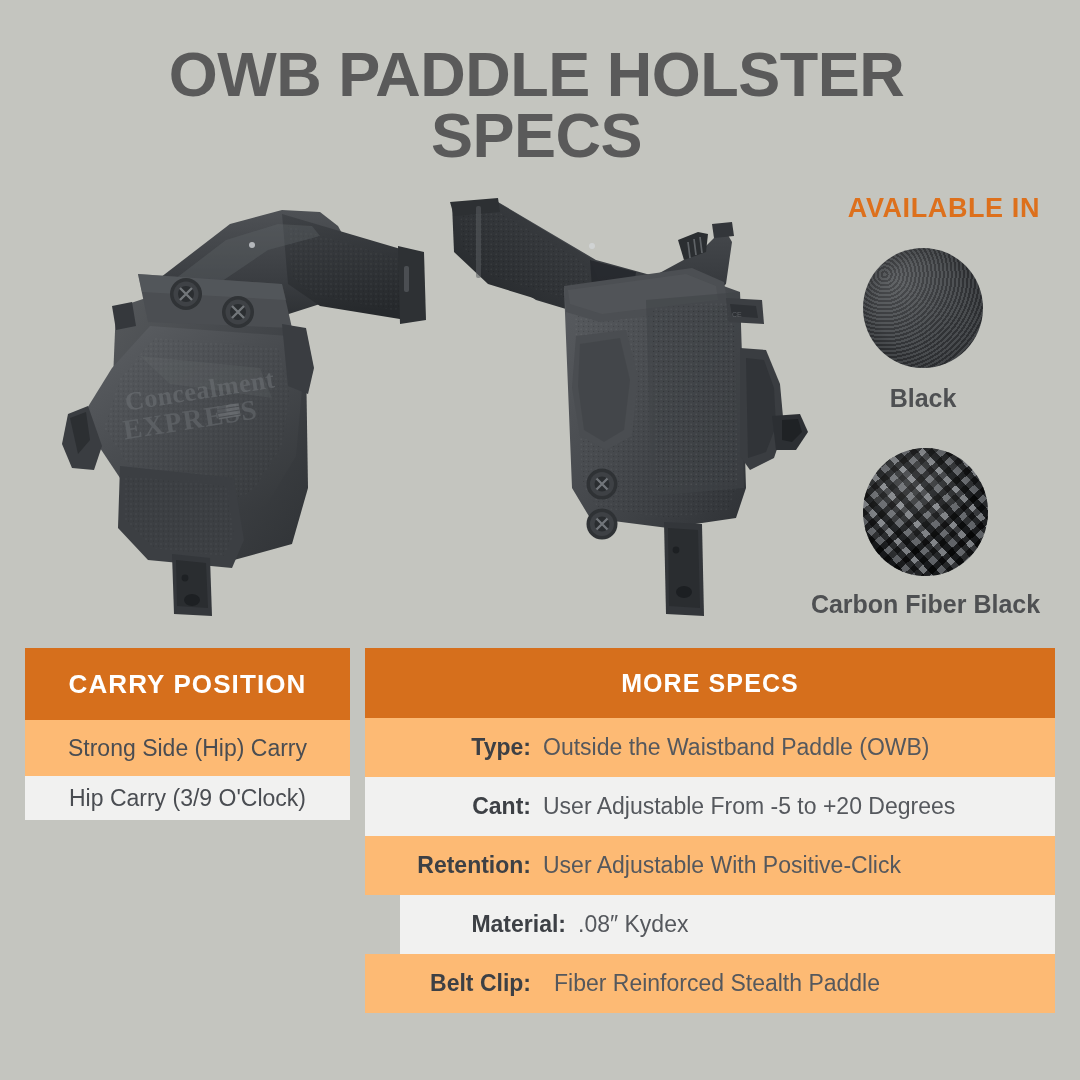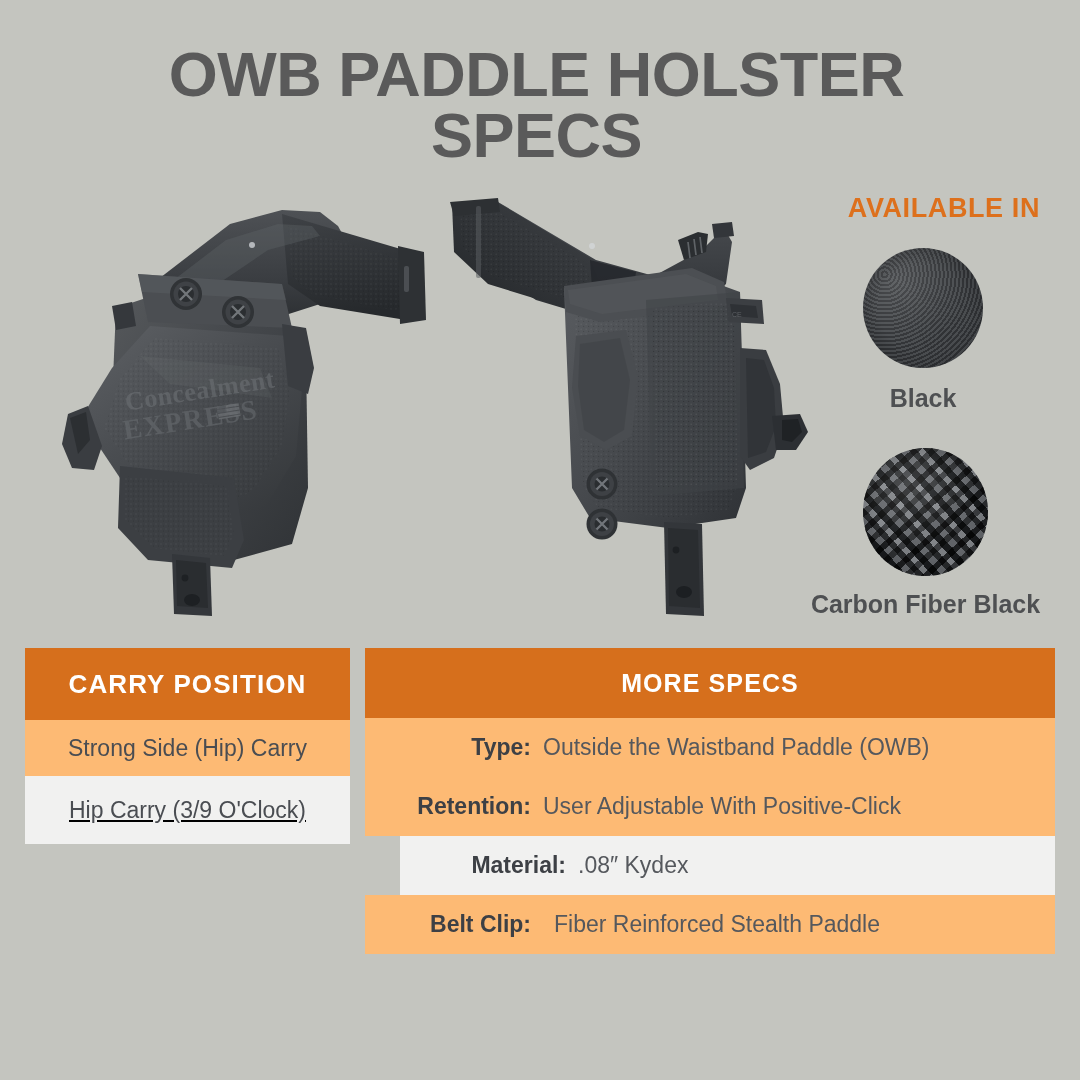--- a/index.html
+++ b/index.html
@@ -299,33 +299,37 @@
   <div class="swatch-wrap" style="left:863px;top:448px;width:125px;">
     <div class="swatch sw-carbon" style="width:125px;height:128px;"></div>
     <div class="sw-label" style="top:142px;left:-70px;width:265px;">Carbon Fiber Black</div>
   </div>
 
   <div class="tbl" style="left:25px;top:648px;width:325px;">
     <div class="tbl-head" style="height:72px;font-size:26px;">CARRY POSITION</div>
     <div class="row odd" style="height:56px;">
       <div class="cell-center">Strong Side (Hip) Carry</div>
     </div>
-    <div class="row even" style="height:68px;text-decoration:underline;">
+    <div class="row even" style="height:44px;">
       <div class="cell-center">Hip Carry (3/9 O'Clock)</div>
     </div>
   </div>
 
   <div class="tbl" style="left:365px;top:648px;width:690px;">
     <div class="tbl-head" style="height:70px;font-size:25px;">MORE SPECS</div>
 
     <div class="row odd" style="height:59px;">
       <div class="spec-key" style="width:166px;padding-right:12px;">Type:</div>
       <div class="spec-val">Outside the Waistband Paddle (OWB)</div>
     </div>
 
+    <div class="row even" style="height:59px;">
+      <div class="spec-key" style="width:166px;padding-right:12px;">Cant:</div>
+      <div class="spec-val">User Adjustable From -5 to +20 Degrees</div>
+    </div>
 
     <div class="row odd" style="height:59px;">
       <div class="spec-key" style="width:166px;padding-right:12px;">Retention:</div>
       <div class="spec-val">User Adjustable With Positive-Click</div>
     </div>
 
     <div class="row even" style="height:59px;margin-left:35px;">
       <div class="spec-key" style="width:166px;padding-right:12px;">Material:</div>
       <div class="spec-val">.08″ Kydex</div>
     </div>

